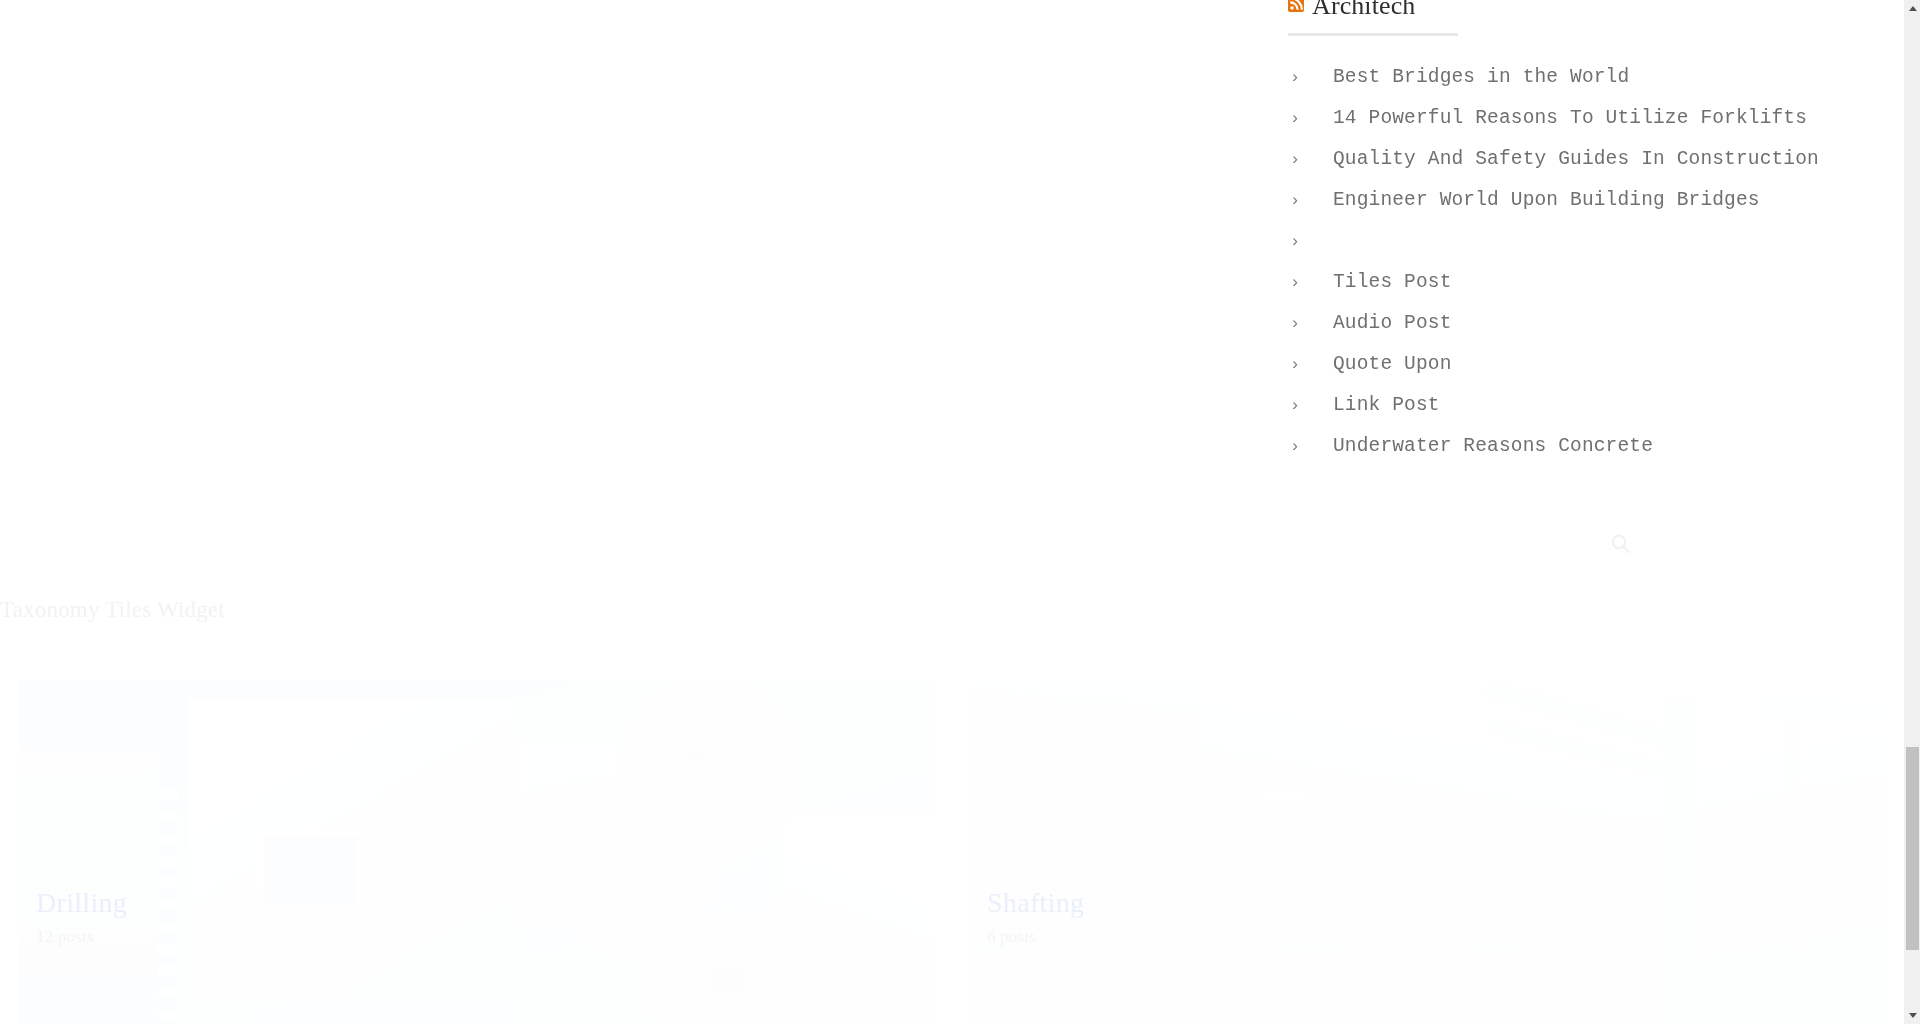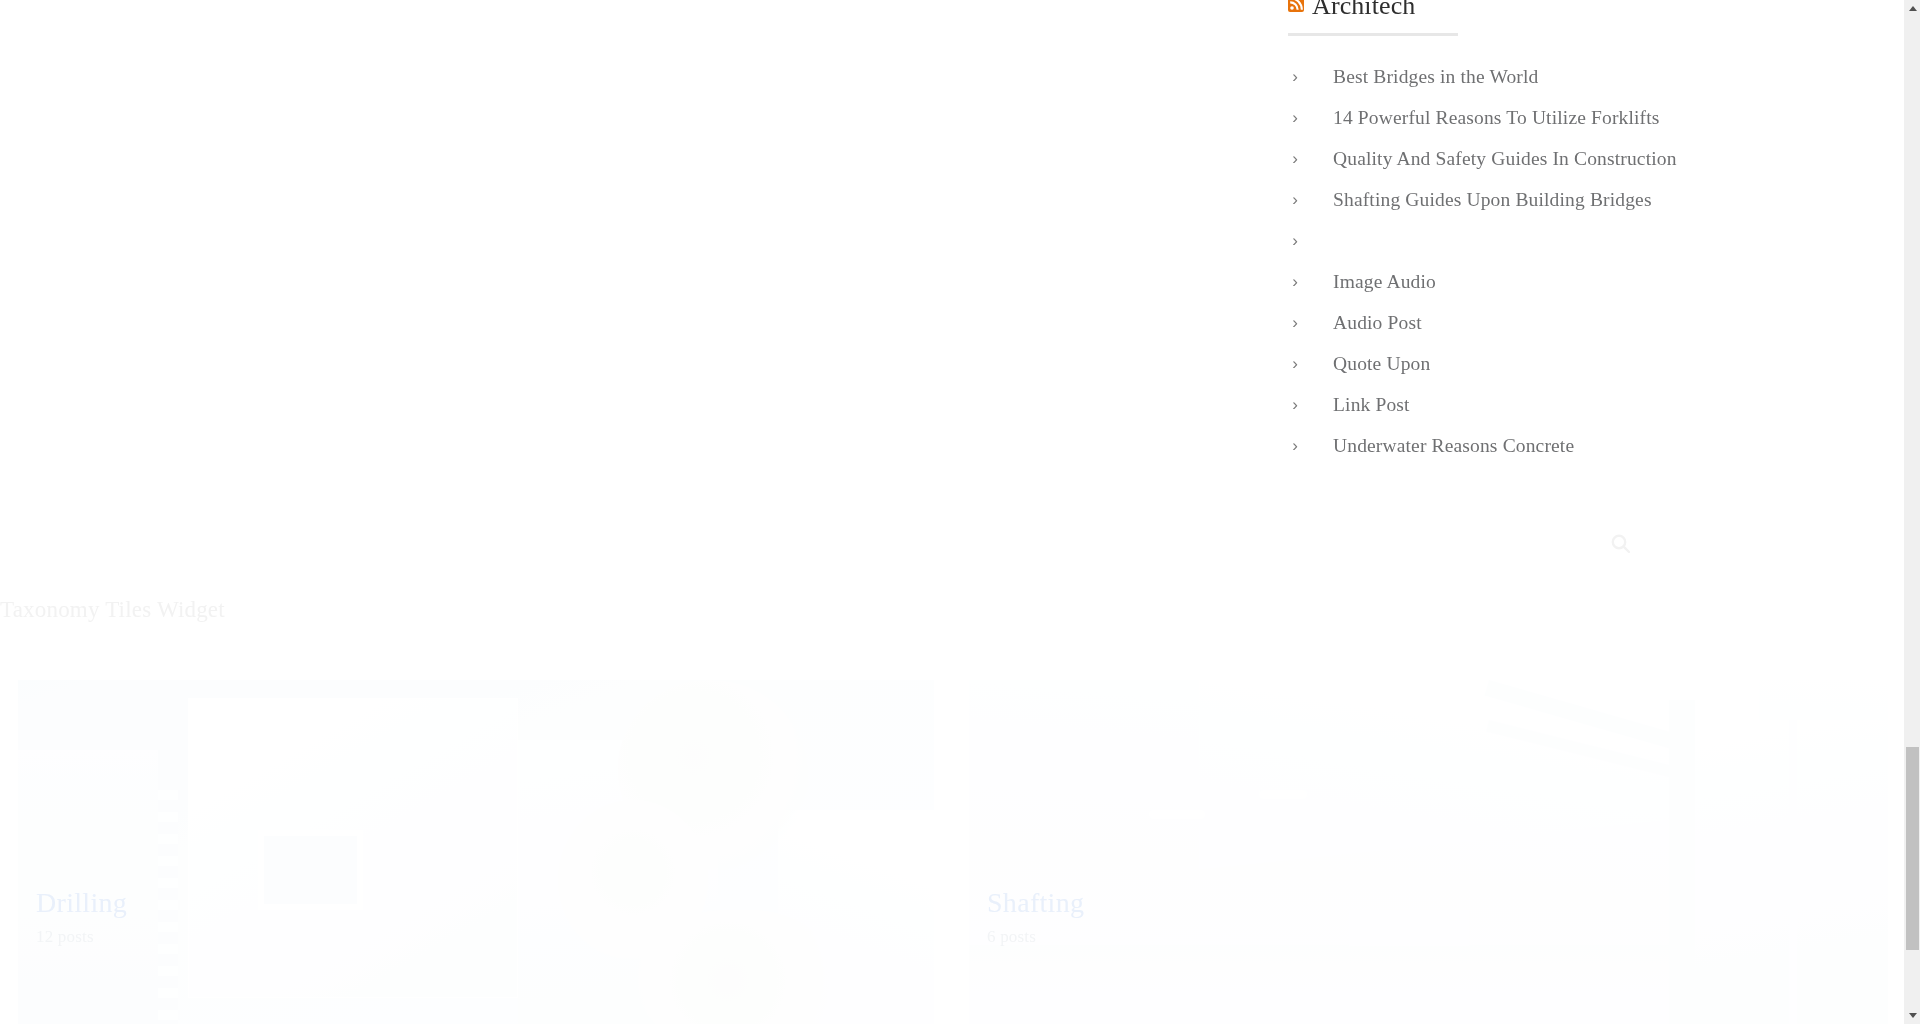--- a/index.html
+++ b/index.html
@@ -84,21 +84,21 @@
     color: #7b7b7b;
     font-family: "Liberation Sans", sans-serif;
     font-size: 17px;
     line-height: 18px;
     font-weight: 300;
     text-align: center;
   }
 
   .rss-link {
     margin-left: 45px;
-    font-family: Liberation Serif, serif;
+    font-family: Liberation Mono, monospace;
     font-size: 19.5px;
     line-height: 24px;
     color: #6f7072;
     text-decoration: none;
     white-space: nowrap;
     letter-spacing: 0.15px;
   }
 
   
   .search-icon-wrap {
@@ -308,28 +308,28 @@
       <li class="rss-item">
         <span class="rss-chevron">›</span>
         <a class="rss-link" href="#">14 Powerful Reasons To Utilize Forklifts</a>
       </li>
       <li class="rss-item">
         <span class="rss-chevron">›</span>
         <a class="rss-link" href="#">Quality And Safety Guides In Construction</a>
       </li>
       <li class="rss-item">
         <span class="rss-chevron">›</span>
-        <a class="rss-link" href="#">Shafting Guides Upon Building Bridges</a>
-      </li>
-      <li class="rss-item">
-        <span class="rss-chevron">›</span>
-      </li>
-      <li class="rss-item">
-        <span class="rss-chevron">›</span>
-        <a class="rss-link" href="#">Image Audio</a>
+        <a class="rss-link" href="#">Engineer World Upon Building Bridges</a>
+      </li>
+      <li class="rss-item">
+        <span class="rss-chevron">›</span>
+      </li>
+      <li class="rss-item">
+        <span class="rss-chevron">›</span>
+        <a class="rss-link" href="#">Tiles Post</a>
       </li>
       <li class="rss-item">
         <span class="rss-chevron">›</span>
         <a class="rss-link" href="#">Audio Post</a>
       </li>
       <li class="rss-item">
         <span class="rss-chevron">›</span>
         <a class="rss-link" href="#">Quote Upon</a>
       </li>
       <li class="rss-item">

